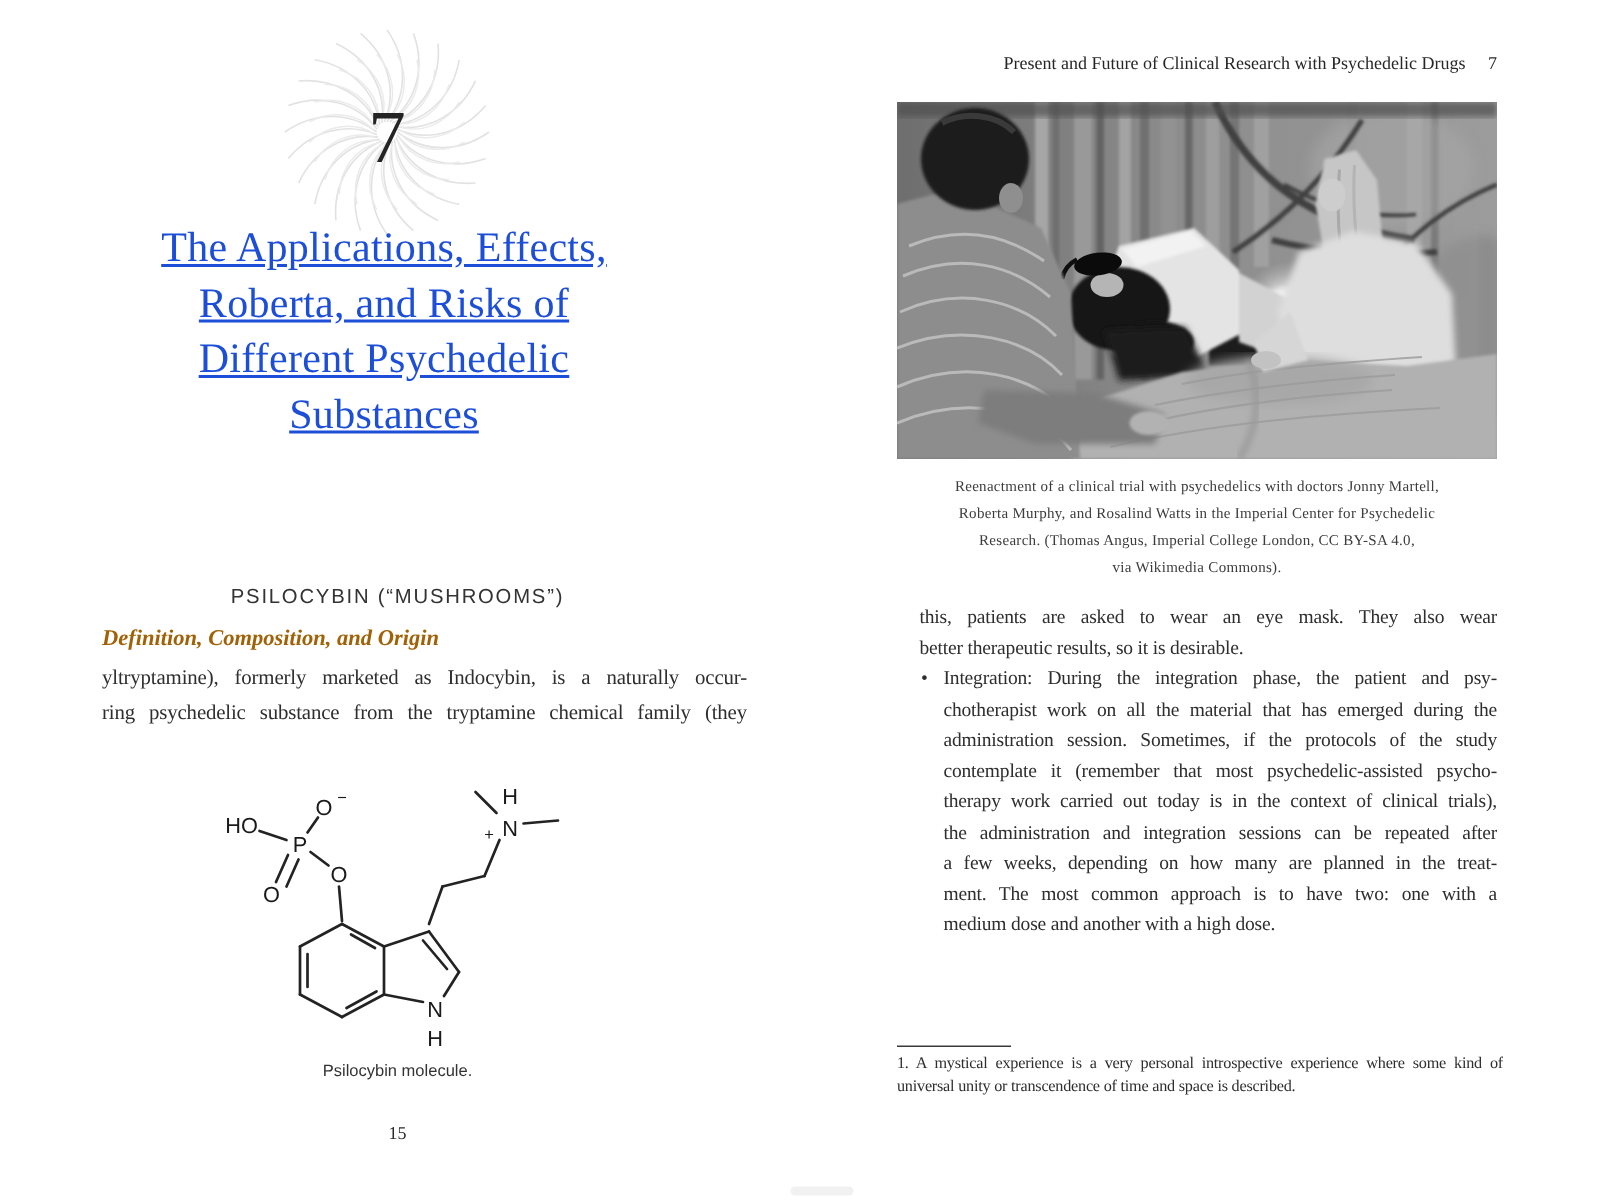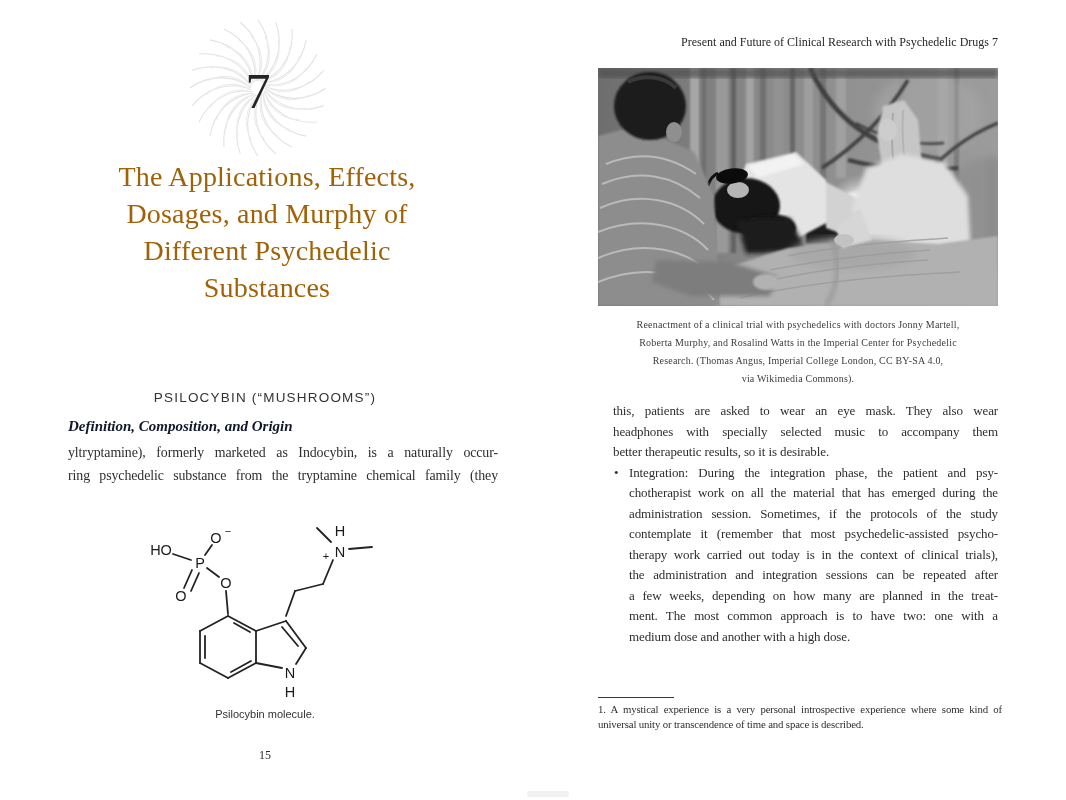--- a/index.html
+++ b/index.html
@@ -5,31 +5,31 @@
   html,body{margin:0;padding:0;background:#fff;}
   .spread{position:relative;width:1066px;height:800px;background:#ffffff;overflow:hidden;
           font-family:"Liberation Serif",serif;color:#2e2e2e;}
   .abs{position:absolute;}
   .jl{text-align:justify;text-align-last:justify;white-space:nowrap;overflow:hidden;}
   
   .ornament-wrap{left:183px;top:14px;width:150px;height:148px;}
   .ornament{width:150px;height:148px;display:block;}
   .chapnum{left:183px;top:66px;width:150px;text-align:center;font-size:50px;line-height:1;color:#242424;}
   .title{left:57px;top:146px;width:396px;text-align:center;font-size:28px;line-height:37px;
-         color:#a16207;font-weight:500;margin:12px;letter-spacing:.2px;}
+         color:#1d4ed8;font-weight:500;margin:1px;letter-spacing:.2px;text-decoration:underline;}
   .sec-head{left:55px;top:390px;width:420px;text-align:center;
             font-family:"Liberation Sans",sans-serif;font-size:13.5px;letter-spacing:1.2px;color:#333;}
-  .sub-head{left:68px;top:418px;width:430px;font-weight:bold;font-style:italic;font-size:15px;color:#0f172a;}
+  .sub-head{left:68px;top:418px;width:430px;font-weight:bold;font-style:italic;font-size:15px;color:#a16207;}
   .body-left{left:68px;top:441px;width:430px;font-size:13.9px;line-height:23px;letter-spacing:-.1px;color:#2e2e2e;}
   .molecule{left:118px;top:508px;width:320px;height:212px;}
   .mol-caption{left:55px;top:708px;width:420px;text-align:center;
                font-family:"Liberation Sans",sans-serif;font-size:11px;color:#333;}
   .pagenum-left{left:55px;top:748px;width:420px;text-align:center;font-size:12px;color:#2b2b2b;}
   
-  .run-head{right:68px;top:35px;display:flex;gap:3px;font-size:12px;color:#262626;align-items:baseline;}
+  .run-head{right:68px;top:35px;display:flex;gap:15px;font-size:12px;color:#262626;align-items:baseline;}
   .photo{left:598px;top:68px;width:400px;height:238px;overflow:hidden;background:#8a8a8a;}
   .photo svg{display:block;width:400px;height:238px;}
   .photo-caption{left:583px;top:316px;width:430px;text-align:center;
                  font-family:Liberation Serif, serif;font-size:10px;line-height:18px;
                  letter-spacing:.2px;color:#3c3c3c;}
   .body-right{left:613px;top:401px;width:385px;font-size:13px;line-height:20.5px;letter-spacing:-.12px;color:#2e2e2e;}
   .bullet-item{position:relative;padding-left:16px;}
   .bullet-dot{position:absolute;left:1px;top:0;}
   .fn-rule{left:598px;top:697px;width:76px;border-top:1.3px solid #3a3a3a;height:0;}
   .footnote{left:598px;top:702px;width:404px;font-size:10.8px;line-height:15px;letter-spacing:-.15px;color:#2e2e2e;}
@@ -97,21 +97,21 @@
         <use href="#p2" transform="rotate(307.5 75 75)"></use>
           <use href="#p2" transform="rotate(322.5 75 75)"></use>
         <use href="#p2" transform="rotate(337.5 75 75)"></use>
           <use href="#p2" transform="rotate(352.5 75 75)"></use>
       </svg>
     </div>
     <div class="abs chapnum">7</div>
 
     <h1 class="abs title">
       <div>The Applications, Effects,</div>
-      <div>Dosages, and Murphy of</div>
+      <div>Roberta, and Risks of</div>
       <div>Different Psychedelic</div>
       <div>Substances</div>
     </h1>
 
     <div class="abs sec-head">PSILOCYBIN (“MUSHROOMS”)</div>
     <div class="abs sub-head">Definition, Composition, and Origin</div>
 
     <div class="abs body-left">
       <div class="jl">yltryptamine), formerly marketed as Indocybin, is a naturally occur-</div>
       <div class="jl">ring psychedelic substance from the tryptamine chemical family (they</div>
@@ -296,21 +296,20 @@
     <div class="abs photo-caption">
       <div>Reenactment of a clinical trial with psychedelics with doctors Jonny Martell,</div>
       <div>Roberta Murphy, and Rosalind Watts in the Imperial Center for Psychedelic</div>
       <div>Research. (Thomas Angus, Imperial College London, CC BY-SA 4.0,</div>
       <div>via Wikimedia Commons).</div>
     </div>
 
     <div class="abs body-right">
       <div>
         <div class="jl">this, patients are asked to wear an eye mask. They also wear</div>
-        <div class="jl">headphones with specially selected music to accompany them</div>
         <div>better therapeutic results, so it is desirable.</div>
       </div>
       <div class="bullet-item">
         <span class="bullet-dot">•</span>
         <div class="jl">Integration: During the integration phase, the patient and psy-</div>
         <div class="jl">chotherapist work on all the material that has emerged during the</div>
         <div class="jl">administration session. Sometimes, if the protocols of the study</div>
         <div class="jl">contemplate it (remember that most psychedelic-assisted psycho-</div>
         <div class="jl">therapy work carried out today is in the context of clinical trials),</div>
         <div class="jl">the administration and integration sessions can be repeated after</div>

